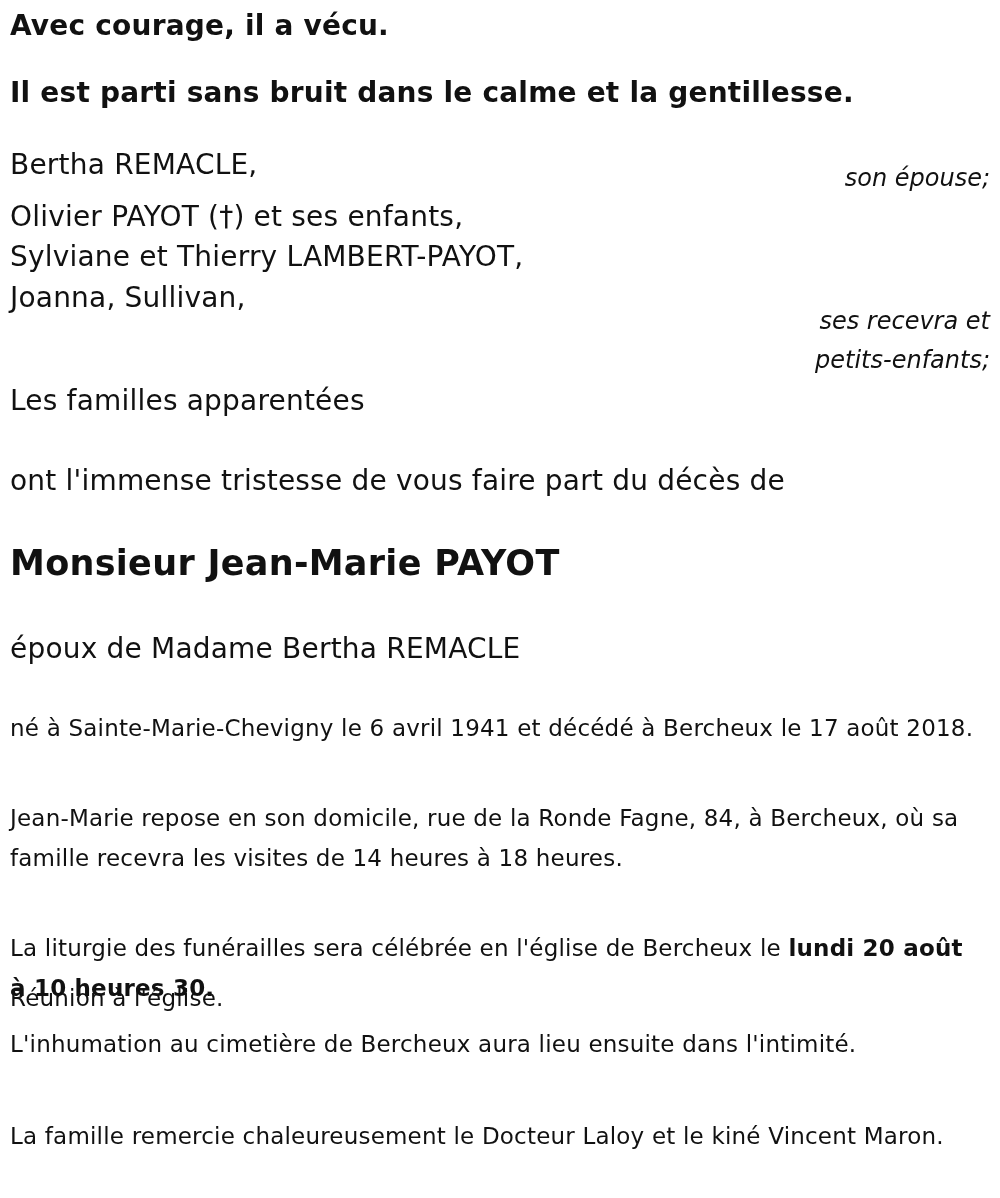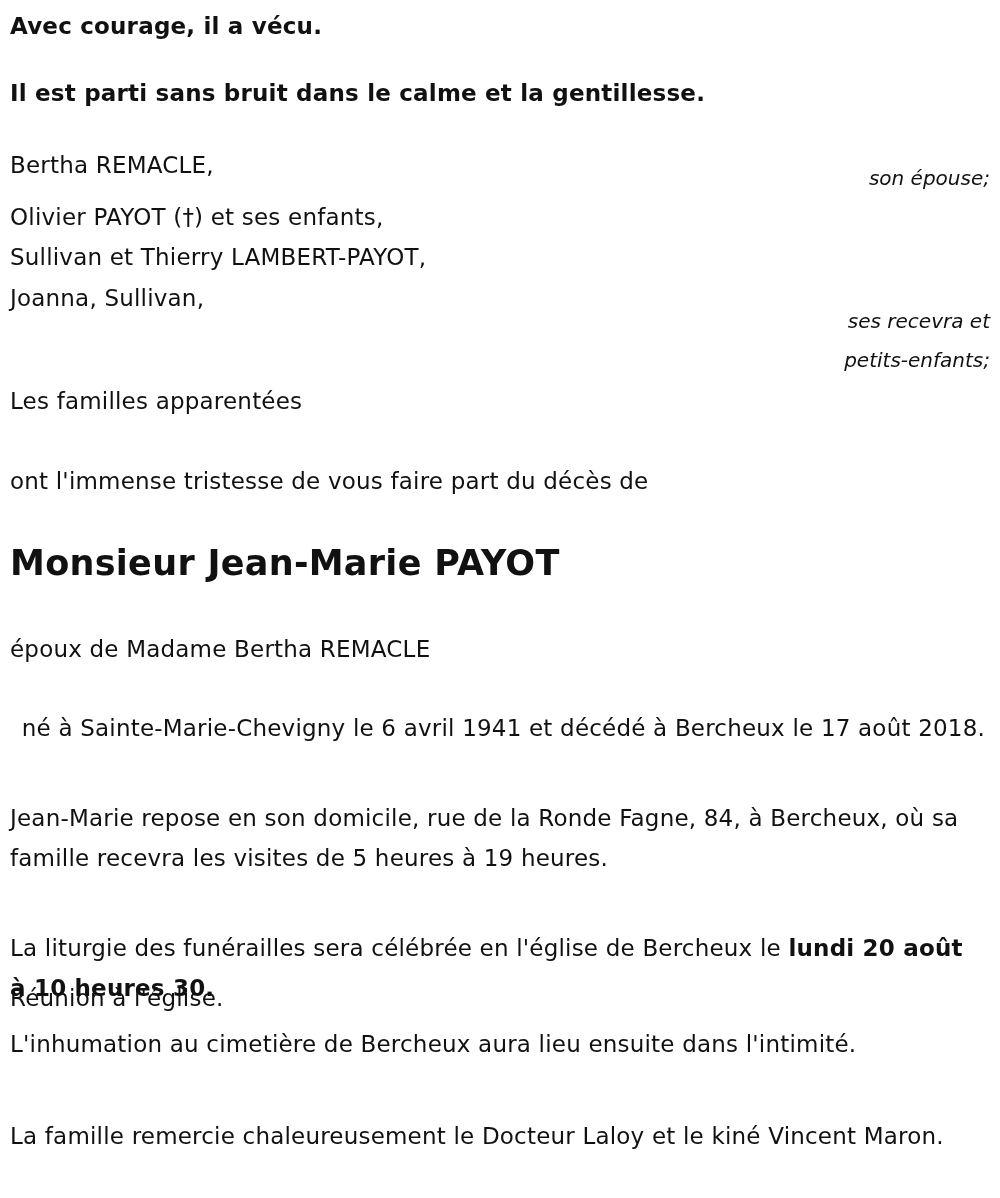--- a/index.html
+++ b/index.html
@@ -1,26 +1,26 @@
 <!DOCTYPE html>
 <html><head>
 <meta charset="utf-8">
 <style>
   html, body { margin: 0; padding: 0; background: #ffffff; }
   body {
     width: 1000px; height: 1198px; overflow: hidden; position: relative;
     font-family: "DejaVu Sans", sans-serif; color: #111111;
   }
   .line {
-    position: absolute; left: 10px; font-size: 23px; line-height: 30px;
+    position: absolute; left: 10px; font-size: 28px; line-height: 30px;
     white-space: nowrap; letter-spacing: 0.2px;
   }
   .b { font-weight: bold; }
   .right {
-    position: absolute; right: 10px; font-size: 20px; line-height: 30px;
+    position: absolute; right: 10px; font-size: 24px; line-height: 30px;
     font-style: italic; white-space: nowrap; text-align: right;
   }
   .heading {
     position: absolute; left: 10px; top: 542px; font-size: 35px;
     font-weight: bold; line-height: 42px; white-space: nowrap; letter-spacing: 0.3px;
   }
   .para {
     position: absolute; left: 10px; width: 975px; font-size: 23px;
     line-height: 40px; letter-spacing: 0.2px;
   }
@@ -29,33 +29,33 @@
 <body>
 
 <div>
   <div class="line b" style="top:11px;">Avec courage, il a vécu.</div>
   <div class="line b" style="top:59px;margin-top:19px;">Il est parti sans bruit dans le calme et la gentillesse.</div>
 
   <div class="line" style="top:150px;">Bertha REMACLE,</div>
   <div class="right" style="top:163px;">son épouse;</div>
 
   <div class="line" style="top:202px;">Olivier PAYOT (†) et ses enfants,</div>
-  <div class="line" style="top:242px;">Sullivan et Thierry LAMBERT-PAYOT,</div>
+  <div class="line" style="top:242px;">Sylviane et Thierry LAMBERT-PAYOT,</div>
   <div class="line" style="top:283px;">Joanna, Sullivan,</div>
   <div class="right" style="top:306px;">ses recevra et</div>
   <div class="right" style="top:345px;">petits-enfants;</div>
 
   <div class="line" style="top:386px;">Les familles apparentées</div>
 
   <div class="line" style="top:466px;">ont l'immense tristesse de vous faire part du décès de</div>
 
   <div class="heading">Monsieur Jean-Marie PAYOT</div>
 
   <div class="line" style="top:634px;">époux de Madame Bertha REMACLE</div>
 
-  <div class="para" style="top:708px;text-align:right;">né à Sainte-Marie-Chevigny le 6 avril 1941 et décédé à Bercheux le 17 août 2018.</div>
-  <div class="para" style="top:798px;">Jean-Marie repose en son domicile, rue de la Ronde Fagne, 84, à Bercheux, où sa famille recevra les visites de 5 heures à 19 heures.</div>
+  <div class="para" style="top:708px;">né à Sainte-Marie-Chevigny le 6 avril 1941 et décédé à Bercheux le 17 août 2018.</div>
+  <div class="para" style="top:798px;">Jean-Marie repose en son domicile, rue de la Ronde Fagne, 84, à Bercheux, où sa famille recevra les visites de 14 heures à 18 heures.</div>
   <div class="para" style="top:928px;"><span>La liturgie des funérailles sera célébrée en l'église de Bercheux le </span><b>lundi 20 août à 10 heures 30.</b></div>
   <div class="para" style="top:978px;">Réunion à l'église.</div>
   <div class="para" style="top:1024px;">L'inhumation au cimetière de Bercheux aura lieu ensuite dans l'intimité.</div>
 
   <div class="para" style="top:1108px;margin-top:8px;">La famille remercie chaleureusement le Docteur Laloy et le kiné Vincent Maron.</div>
 </div>
 
 </body></html>

